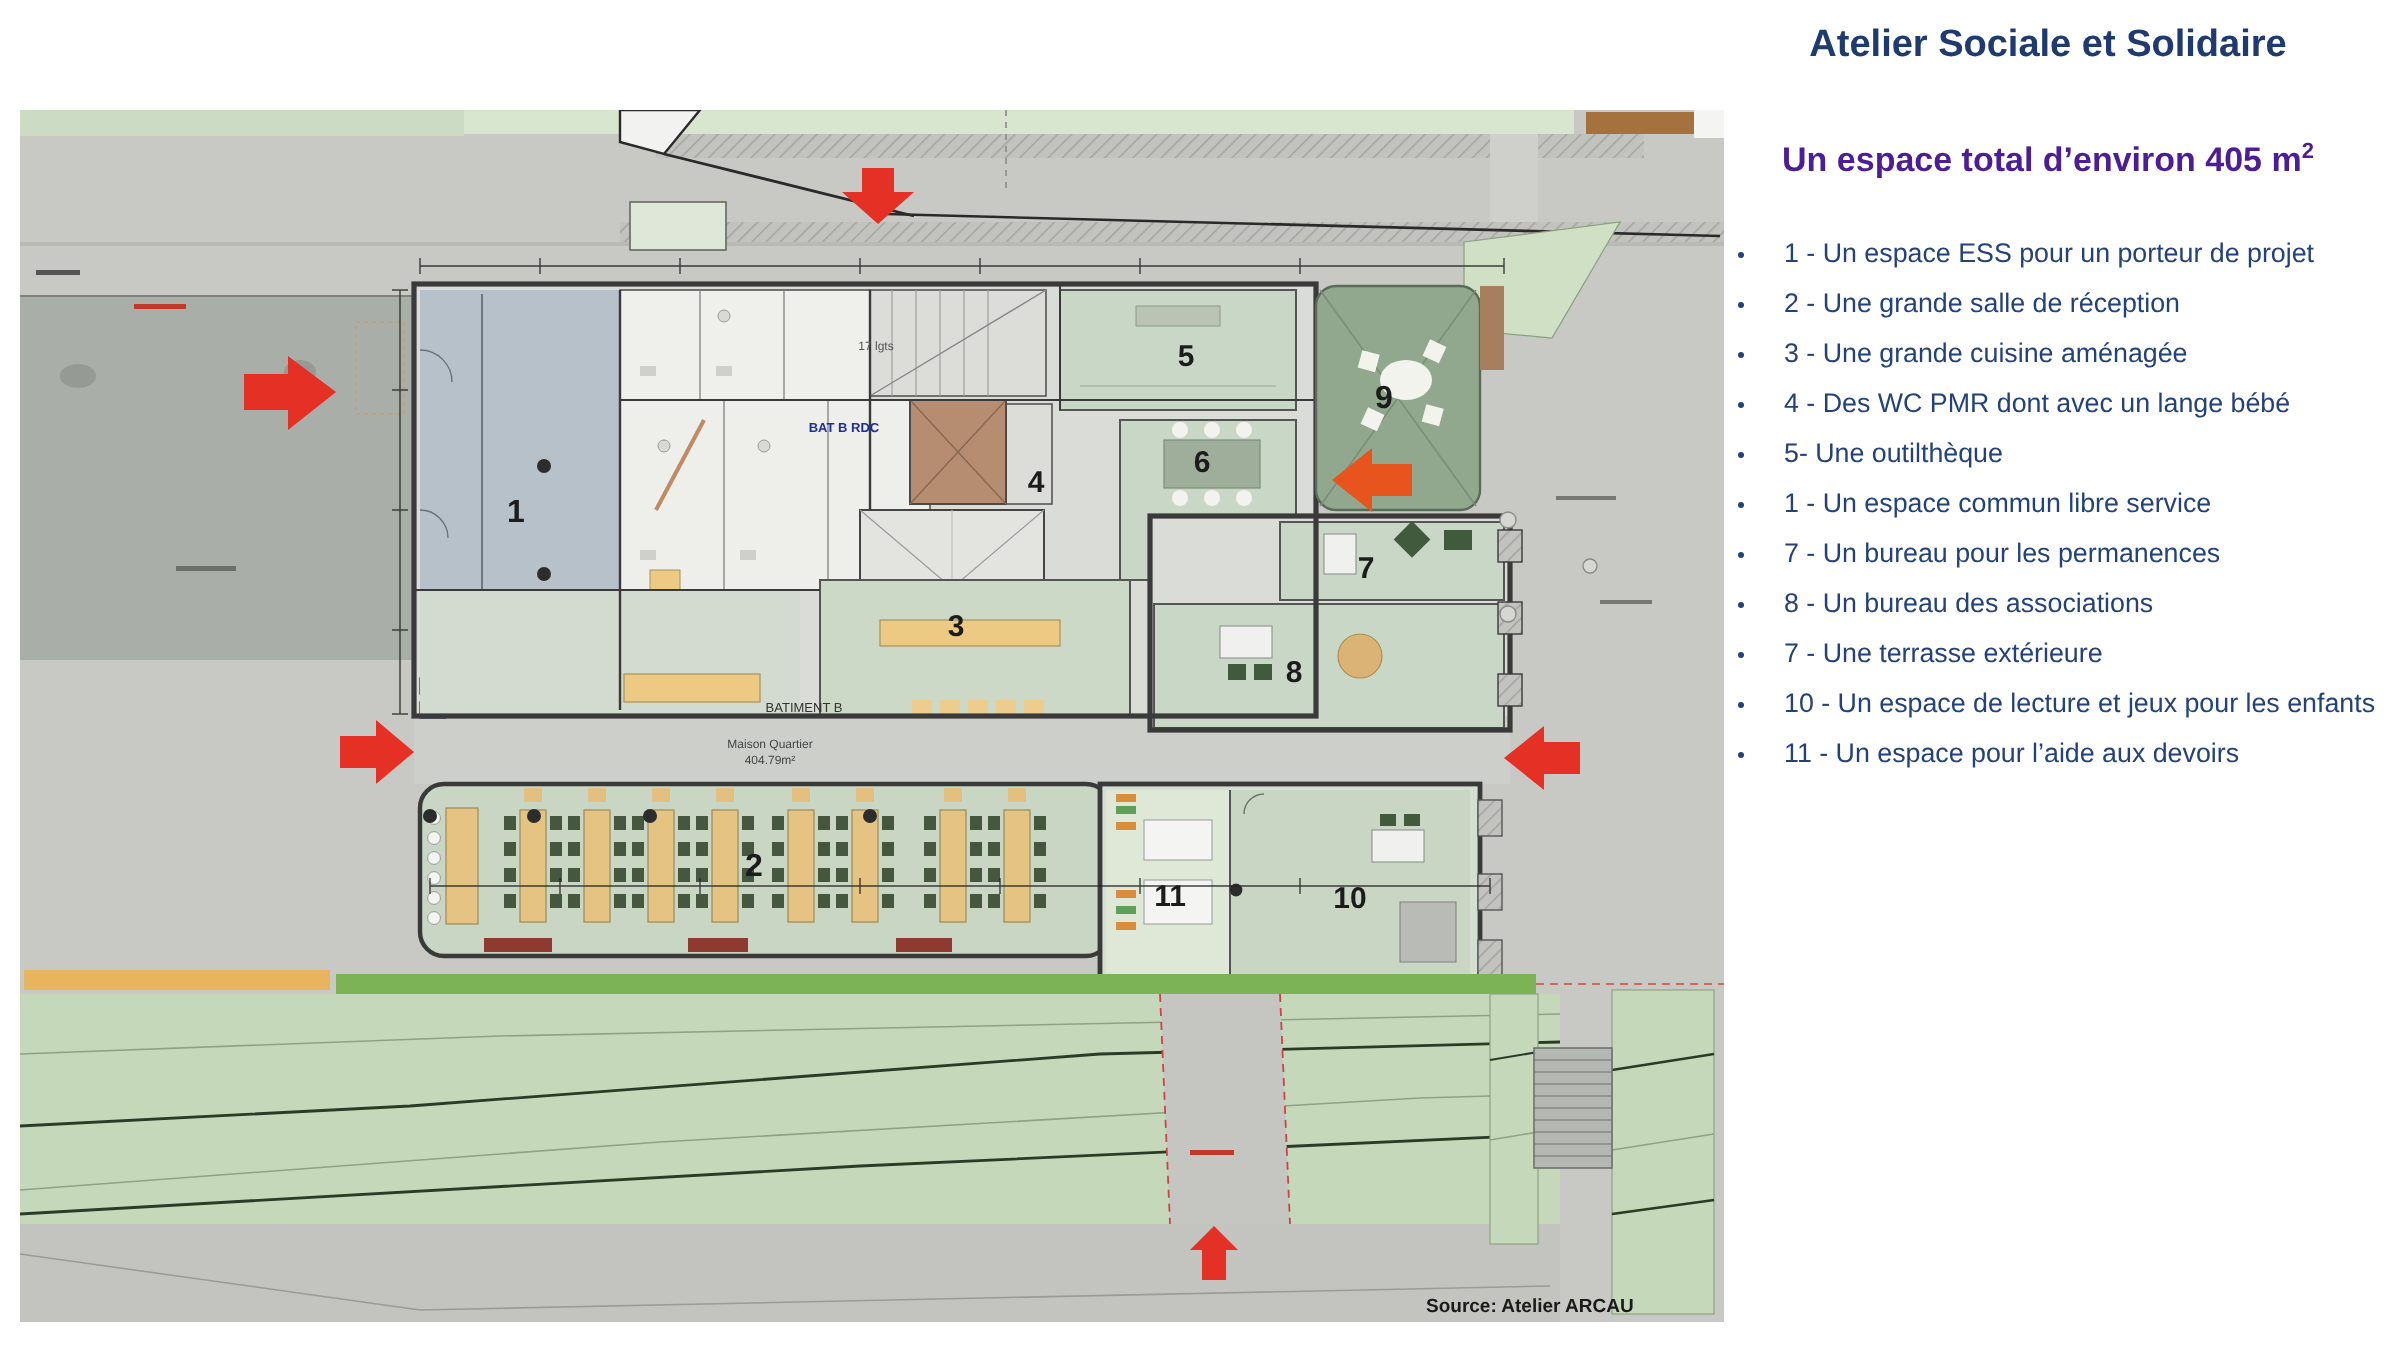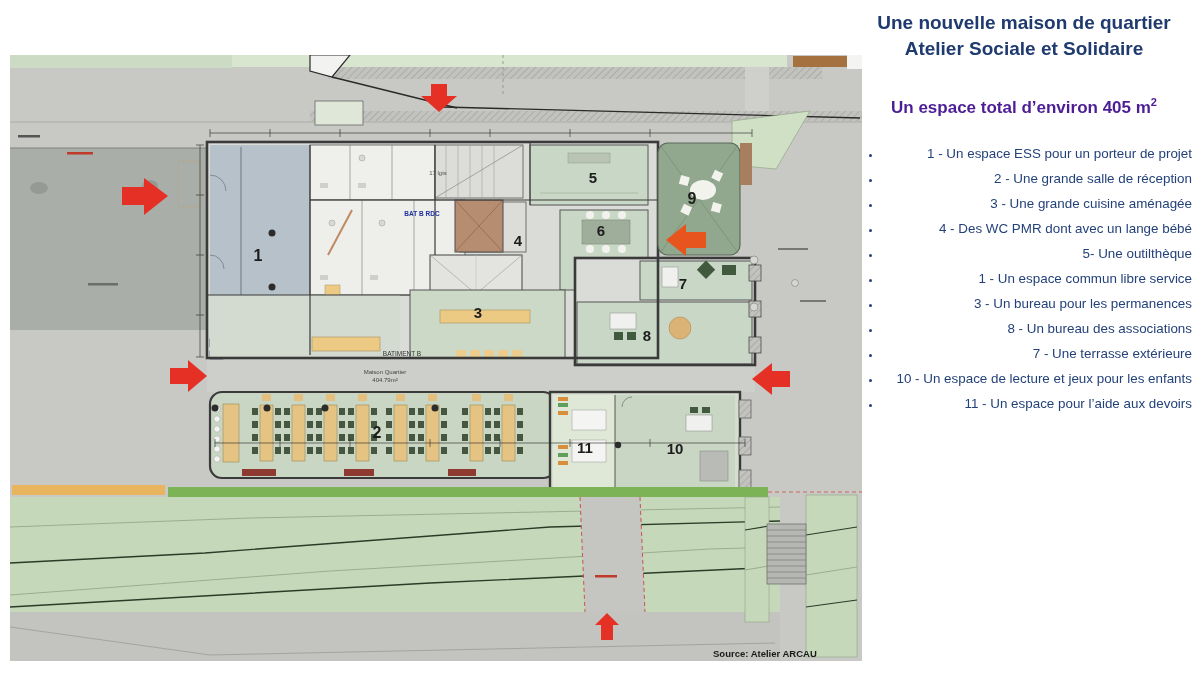--- a/index.html
+++ b/index.html
@@ -9,21 +9,21 @@
   
   .plan{position:absolute;left:10px;top:55px;width:852px;height:606px;}
   .plan svg{display:block;width:852px;height:606px;}
   .source{position:absolute;left:713px;top:648px;font-size:9.5px;font-weight:bold;color:#1a1a1a;}
 
   
   .panel{position:absolute;left:856px;top:0;width:336px;}
   .title{margin-top:10px;text-align:center;font-weight:bold;font-size:19px;line-height:26px;color:#1f3a6e;}
   .subtitle{margin-top:34px;text-align:center;font-weight:bold;font-size:17px;color:#4c1d95;}
   .subtitle sup{font-size:11px;}
-  ul.items{margin:28px 0 0 6px;padding:0 0 0 20px;list-style:disc;text-align:right;}
+  ul.items{margin:28px 0 0 6px;padding:0 0 0 20px;list-style:disc;}
   ul.items li{font-size:13.4px;line-height:16px;color:#24427a;margin-bottom:9px;padding-left:10px;}
   ul.items li::marker{color:#24427a;font-size:11px;}
 </style>
 </head>
 <body>
 
 <div class="stage">
 
   <div class="plan">
     <svg viewBox="0 0 852 606" xmlns="http://www.w3.org/2000/svg">
@@ -366,35 +366,34 @@
         <text x="412" y="161" font-size="6.5" font-weight="bold" fill="#1d2f9e">BAT B RDC</text>
         <text x="428" y="120" font-size="6" fill="#555">17 lgts</text>
       </g>
     </svg>
   </div>
 
   <div class="source">Source: Atelier ARCAU</div>
 
   <div class="panel">
     <div class="title">
-      <div>Une nouvelle maison de quartier</div>
       <div>Atelier Sociale et Solidaire</div>
     </div>
 
     <div class="subtitle">
       <span>Un espace total d’environ 405 m</span><sup>2</sup>
     </div>
 
     <ul class="items">
       <li>1 - Un espace ESS pour un porteur de projet</li>
       <li>2 - Une grande salle de réception</li>
       <li>3 - Une grande cuisine aménagée</li>
       <li>4 - Des WC PMR dont avec un lange bébé</li>
       <li>5- Une outilthèque</li>
       <li>1 - Un espace commun libre service</li>
-      <li>3 - Un bureau pour les permanences</li>
+      <li>7 - Un bureau pour les permanences</li>
       <li>8 - Un bureau des associations</li>
       <li>7 - Une terrasse extérieure</li>
       <li>10 - Un espace de lecture et jeux pour les enfants</li>
       <li>11 - Un espace pour l’aide aux devoirs</li>
     </ul>
   </div>
 </div>
 
 </body></html>

